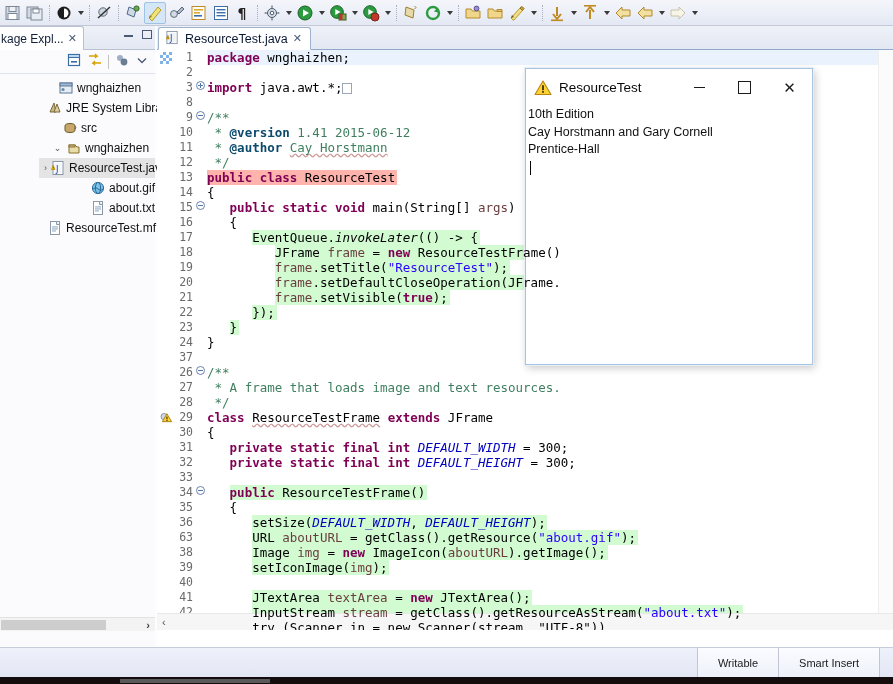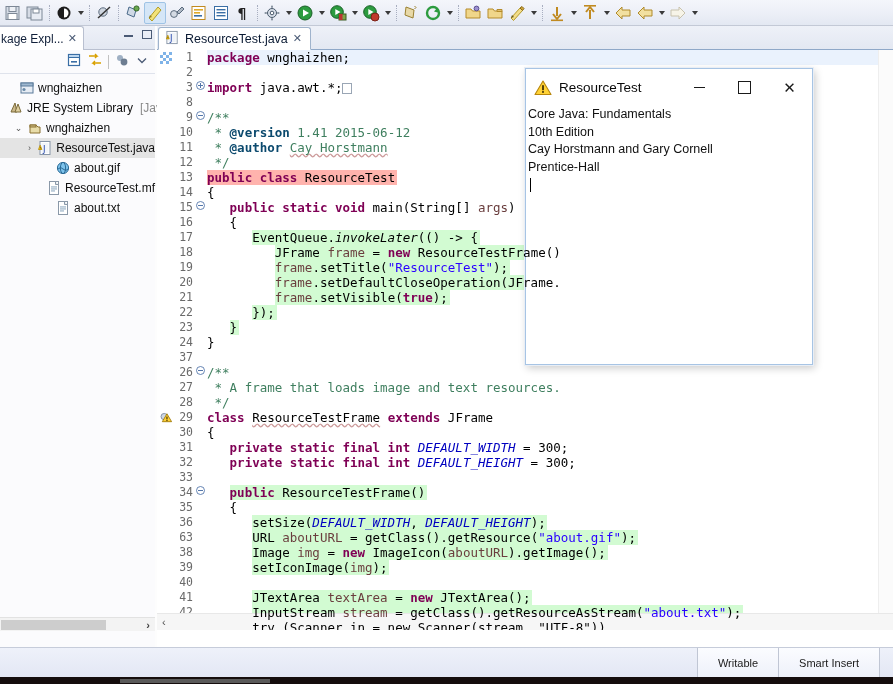--- a/index.html
+++ b/index.html
@@ -68,21 +68,21 @@
   .ic-max { width: 9px; height: 9px; position: relative; }
   .ic-max::after { content:""; position:absolute; left:0; top:1px; width:8px; height:7px; border:1.5px solid #4a5a75; }
   .pe-toolrow {
     height: 24px; display: flex; align-items: center; justify-content: flex-end;
     gap: 5px; padding-right: 6px;
     background: #fbfbfd; border-bottom: 1px solid #dfe3ec;
   }
   .pe-tree { padding: 4px 0 0 0; font-size: 12px; color: #111; }
   .tree-row {
     display: flex; align-items: center; height: 20px; gap: 3px;
-    padding-left: 2px; white-space: nowrap;
+    padding-left: 2px; white-space: nowrap; margin-left: 39px;
   }
   .tree-row.selected { background: #e4e4e4; }
   .t-indent { display: inline-block; }
   .t-arrow { width: 11px; text-align: center; font-size: 9px; color: #555; }
   .t-icon { width: 16px; height: 16px; display: inline-flex; align-items: center; justify-content: center; flex: 0 0 16px;}
   .t-label { font-size: 12px; }
   .t-dim { color: #8a8a8a; }
   .pe-hscroll {
     position: absolute; left: 0; bottom: 16px; width: 155px; height: 14px;
     background: #f3f3f3; border-top: 1px solid #e2e2e2;
@@ -505,20 +505,31 @@
           <span class="t-icon">
             <svg width="16" height="16" viewBox="0 0 16 16">
               <path d="M3 12 L7 3 L9 12 z" fill="#cbb88a" stroke="#7a6a3a"></path>
               <path d="M7 12 L10 4 L13 12z" fill="#e0d0a0" stroke="#7a6a3a"></path>
             </svg>
           </span>
           <span class="t-label">JRE System Library</span>
           <span class="t-label t-dim" style="margin-left: 4px;">[Java</span>
         </div>
         <div class="tree-row">
+          <span class="t-indent" style="width: 4px;"></span>
+          <span class="t-arrow"></span>
+          <span class="t-icon">
+            <svg width="16" height="16" viewBox="0 0 16 16">
+              <path d="M3 6 q0 -2.5 5 -2.5 q5 0 5 2.5 v4 q0 2.5 -5 2.5 q-5 0 -5 -2.5z" fill="#c8a86a" stroke="#6a5a2a"></path>
+              <path d="M13 6.5 q2 0.5 0 2.5" stroke="#6a5a2a" fill="none"></path>
+            </svg>
+          </span>
+          <span class="t-label">src</span>
+        </div>
+        <div class="tree-row">
           <span class="t-indent" style="width: 8px;"></span>
           <span class="t-arrow">⌄</span>
           <span class="t-icon">
             <svg width="16" height="16" viewBox="0 0 16 16">
               <path d="M3 5 h6 l2 2 h2 v6 h-10z" fill="#e8dca8" stroke="#8a7030"></path>
               <rect x="3" y="5" width="6" height="2" fill="#d0c088" stroke="#8a7030"></rect>
             </svg>
           </span>
           <span class="t-label">wnghaizhen</span>
         </div>
@@ -553,35 +564,35 @@
           <span class="t-arrow"></span>
           <span class="t-icon">
             <svg width="16" height="16" viewBox="0 0 16 16">
               <rect x="3.5" y="1.5" width="9" height="13" fill="#fff" stroke="#8a98a8"></rect>
               <path d="M9.5 1.5 v3 h3" fill="#e2e8ee" stroke="#8a98a8"></path>
               <rect x="5" y="6.5" width="6" height="0.9" fill="#7a9ab5"></rect>
               <rect x="5" y="8.5" width="6" height="0.9" fill="#7a9ab5"></rect>
               <rect x="5" y="10.5" width="4" height="0.9" fill="#7a9ab5"></rect>
             </svg>
           </span>
-          <span class="t-label">ResourceTest.mf</span>
+          <span class="t-label">about.txt</span>
         </div>
         <div class="tree-row">
           <span class="t-indent" style="width: 36px;"></span>
           <span class="t-arrow"></span>
           <span class="t-icon">
             <svg width="16" height="16" viewBox="0 0 16 16">
               <rect x="3.5" y="1.5" width="9" height="13" fill="#fff" stroke="#8a98a8"></rect>
               <path d="M9.5 1.5 v3 h3" fill="#e2e8ee" stroke="#8a98a8"></path>
               <rect x="5" y="6.5" width="6" height="0.9" fill="#7a9ab5"></rect>
               <rect x="5" y="8.5" width="6" height="0.9" fill="#7a9ab5"></rect>
               <rect x="5" y="10.5" width="4" height="0.9" fill="#7a9ab5"></rect>
             </svg>
           </span>
-          <span class="t-label">about.txt</span>
+          <span class="t-label">ResourceTest.mf</span>
         </div>
       </div>
 
     <div class="pe-hscroll">
       <div class="pe-hthumb"></div>
       <div class="pe-hmore">›</div>
     </div>
   </div>
 
   <div class="editor-wrap">
@@ -693,21 +704,20 @@
         </svg>
       </span>
       <span class="dlg-name">ResourceTest</span>
       <div class="dlg-btns">
         <span class="dlg-btn dlg-min"></span>
         <span class="dlg-btn dlg-max"></span>
         <span class="dlg-btn">✕</span>
       </div>
     </div>
     <div class="dlg-body" id="dlg-body">
-        <div>Core Java: Fundamentals</div>
         <div>10th Edition</div>
         <div>Cay Horstmann and Gary Cornell</div>
         <div>Prentice-Hall</div>
         <div class="dlg-caret"></div>
       </div>
   </div>
 
   <div class="statusbar">
     <div class="sb-spacer"></div>
     <div class="sb-cell">Writable</div>

